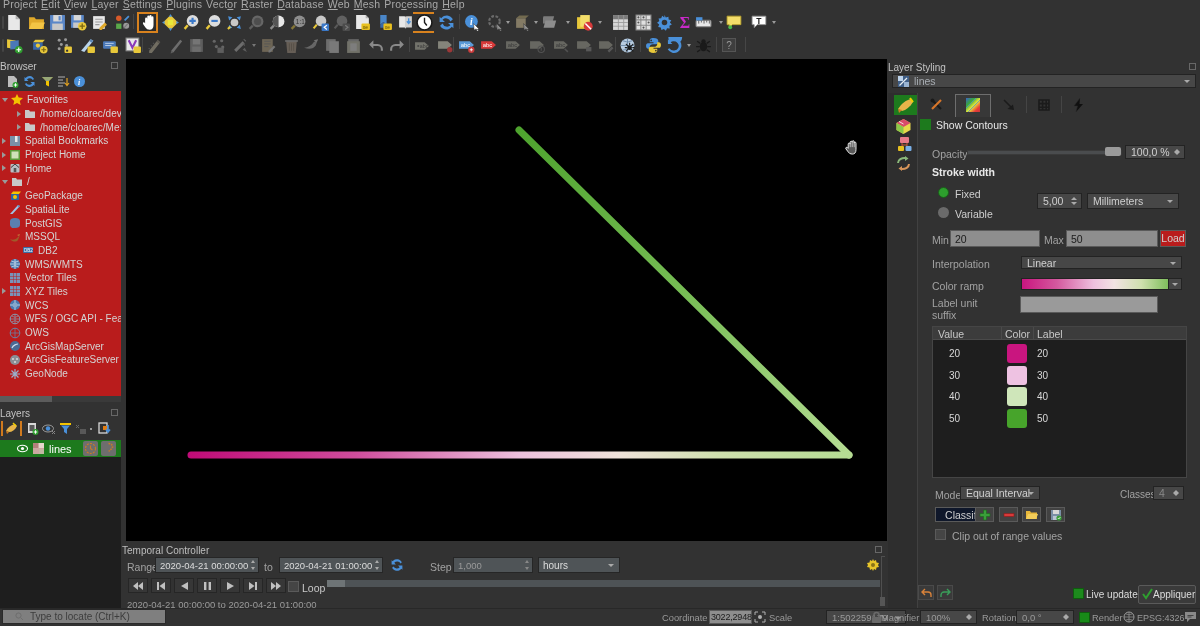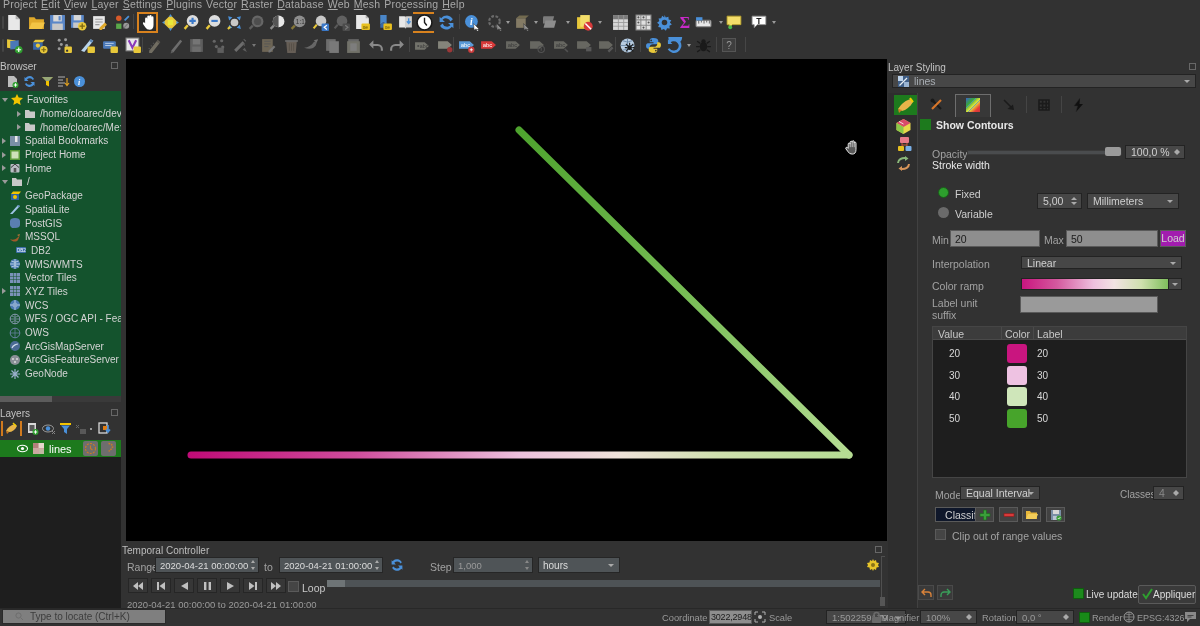--- a/index.html
+++ b/index.html
@@ -11,21 +11,21 @@
 
 #tb1{position:absolute;left:0;top:11px;width:1200px;height:22px;background:#323232}
 #tb2{position:absolute;left:0;top:33px;width:1200px;height:24px;background:#323232}
 .ic{position:absolute;width:17px;height:17px}
 .sep{position:absolute;width:1px;background:#464646;top:3px;height:15px}
 
 .ptitle{color:#c3c3c3;font-size:10px;text-align:left}
 .closex{position:absolute;width:7px;height:7px;border:1px solid #8a8a8a;opacity:.6}
 
 #leftdock{position:absolute;left:0;top:57px;width:121px;height:551px;background:#323232}
-#browser-tree{position:absolute;left:0;top:34px;width:121px;height:305px;background:#14532d;overflow:hidden;padding-top:2px}
+#browser-tree{position:absolute;left:0;top:34px;width:121px;height:305px;background:#b91c1c;overflow:hidden;padding-top:2px}
 .trow{position:relative;height:13.7px;display:flex;align-items:center;color:#d4d4d4;font-size:10px;white-space:nowrap}
 .arr{display:inline-block;width:0;height:0;margin:0 3px}
 .arr.r{border-left:4px solid #9a9a9a;border-top:3px solid transparent;border-bottom:3px solid transparent}
 .arr.d{border-top:4px solid #9a9a9a;border-left:3px solid transparent;border-right:3px solid transparent}
 .ti{display:inline-block;width:12px;height:12px;margin-right:4px;flex:none}
 
 #canvas{position:absolute;left:126px;top:59px;width:761px;height:482px;background:#000}
 
 #tc{position:absolute;left:122px;top:543px;width:764px;height:65px;background:#323232}
 .tcbox{position:absolute;background:#4f5457;border:1px solid #262626;color:#dcdcdc;font-size:10px;display:flex;align-items:center;padding-left:4px}
@@ -475,21 +475,21 @@
           <path d="M9 2l2 1-1 1.2L8.3 3z" fill="#5a87b8"></path>
         </svg>SpatiaLite</div>
     <div class="trow" style="padding-left:9px"><svg class="ti" viewBox="0 0 12 12">
           <path d="M1 4c0-2 2-3 5-3s5 1 5 3v4c0 2-2 3-5 3S1 10 1 8z" fill="#5a7fb0"></path>
           <path d="M2 9h3v2H3z" fill="#5a7fb0"></path>
         </svg>PostGIS</div>
     <div class="trow" style="padding-left:9px"><svg class="ti" viewBox="0 0 12 12">
           <path d="M1 8c2 1 5 1 7-1l3-3-2 5c-1.5 2-5 2.5-8-1z" fill="#a05a2a"></path>
           <path d="M8 4l3-1-1 2z" fill="#c87a3a"></path>
         </svg>MSSQL</div>
-    <div class="trow" style="padding-left:15px"><svg class="ti" viewBox="0 0 12 12">
+    <div class="trow" style="padding-left:22px"><svg class="ti" viewBox="0 0 12 12">
           <rect x="1" y="3" width="10" height="6" rx="1" fill="#3a6ea8"></rect>
           <text x="2" y="8.4" font-size="4.5" fill="#fff" font-family="Liberation Sans">DB2</text>
         </svg>DB2</div>
     <div class="trow" style="padding-left:9px"><svg class="ti" viewBox="0 0 12 12">
           <circle cx="6" cy="6" r="5" fill="#4a7ab0"></circle>
           <path d="M1 6h10M6 1v10M2.3 3a6.5 6.5 0 007.4 0M2.3 9a6.5 6.5 0 017.4 0" stroke="#cfe0f0" stroke-width=".8" fill="none"></path>
         </svg>WMS/WMTS</div>
     <div class="trow" style="padding-left:9px"><svg class="ti" viewBox="0 0 12 12">
           <g fill="#7a92b8">
             <rect x="1" y="1" width="3" height="3"></rect>
@@ -766,37 +766,37 @@
         </g>
       </svg>
     <div style="position:absolute;left:143px;top:3px;width:1px;height:17px;background:#454545"></div>
     <svg style="position:absolute;left:155px;top:5px" width="12" height="14" viewBox="0 0 12 14">
         <path d="M7 0L1 8h3.5L3 14l7-8H6.5z" fill="#101010"></path>
         <path d="M7 0L1 8h3.5L3 14" fill="none" stroke="#2a2a2a" stroke-width=".5"></path>
       </svg>
   </div>
   <div id="rcontent" style="position:absolute;left:30px;top:60px;width:282px;height:460px">
     <div style="position:absolute;left:2px;top:2px;width:11px;height:11px;background:#1d7a1d"></div>
-    <div style="position:absolute;left:18px;top:2px;color:#e8e8e8;font-weight:bold;font-size:10.5px">Show Contours</div>
+    <div style="position:absolute;left:18px;top:2px;color:#e8e8e8;font-weight:normal;font-size:10.5px">Show Contours</div>
     <div class="rlabel" style="left:14px;top:31px">Opacity</div>
     <div style="position:absolute;left:49px;top:33px;width:155px;height:5px;background:#4a4c4e;border:1px solid #3a3a3a"></div>
     <div style="position:absolute;left:187px;top:30px;width:16px;height:9px;background:#9a9a9a;border-radius:2px"></div>
     <div class="spin" style="left:207px;top:28px;width:60px;height:14px">100,0 %<i class="ar up"></i><i class="ar dn"></i></div>
-    <div style="position:absolute;left:14px;top:42px;color:#e8e8e8;font-weight:normal;font-size:10.5px">Stroke width</div>
+    <div style="position:absolute;left:14px;top:49px;color:#e8e8e8;font-weight:bold;font-size:10.5px">Stroke width</div>
     <div style="position:absolute;left:20px;top:70px;width:11px;height:11px;border-radius:50%;background:#2d9e2d;border:1px solid #1a5c1a"></div>
     <div class="rlabel" style="left:37px;top:71px;color:#cfcfcf">Fixed</div>
     <div class="spin" style="left:119px;top:76px;width:45px;height:16px">5,00<i class="ar up"></i><i class="ar dn"></i></div>
     <div class="combo" style="left:169px;top:76px;width:92px;height:16px">Millimeters<span class="da"></span></div>
     <div style="position:absolute;left:20px;top:90px;width:11px;height:11px;border-radius:50%;background:#6a6a6a"></div>
     <div class="rlabel" style="left:37px;top:91px;color:#cfcfcf">Variable</div>
     <div class="rlabel" style="left:14px;top:117px">Min</div>
     <div class="lightin" style="left:32px;top:113px;width:90px;height:17px">20</div>
     <div class="rlabel" style="left:126px;top:117px">Max</div>
     <div class="lightin" style="left:148px;top:113px;width:92px;height:17px">50</div>
-    <div style="position:absolute;left:242px;top:113px;width:26px;height:17px;background:#a21caf;border:1px solid #5a5a5a;color:#cfcfcf;font-size:10.5px;text-align:center;line-height:15px">Load</div>
+    <div style="position:absolute;left:242px;top:113px;width:26px;height:17px;background:#b91c1c;border:1px solid #5a5a5a;color:#cfcfcf;font-size:10.5px;text-align:center;line-height:15px">Load</div>
     <div class="rlabel" style="left:14px;top:141px">Interpolation</div>
     <div class="combo" style="left:103px;top:139px;width:161px;height:13px">Linear<span class="da"></span></div>
     <div class="rlabel" style="left:14px;top:163px">Color ramp</div>
     <div style="position:absolute;left:103px;top:161px;width:161px;height:12px;background:linear-gradient(90deg,#c9157f,#d4599e 22%,#eec0de 45%,#f2e3e2 58%,#cfe0ae 75%,#58ad35 100%);border:1px solid #232323"></div>
     <div style="position:absolute;left:250px;top:161px;width:14px;height:12px;background:#474747;border:1px solid #232323">
         <span style="position:absolute;right:3px;top:4px;width:0;height:0;border-left:3px solid transparent;border-right:3px solid transparent;border-top:3px solid #aaa"></span>
       </div>
     <div class="rlabel" style="left:14px;top:180px">Label unit<br>suffix</div>
     <div class="lightin" style="left:102px;top:179px;width:138px;height:17px;background:#9a9a9a"></div>
     <div id="rtable" style="position:absolute;left:14px;top:209px;width:255px;height:152px;background:#1e1e1e;border:1px solid #454545">

